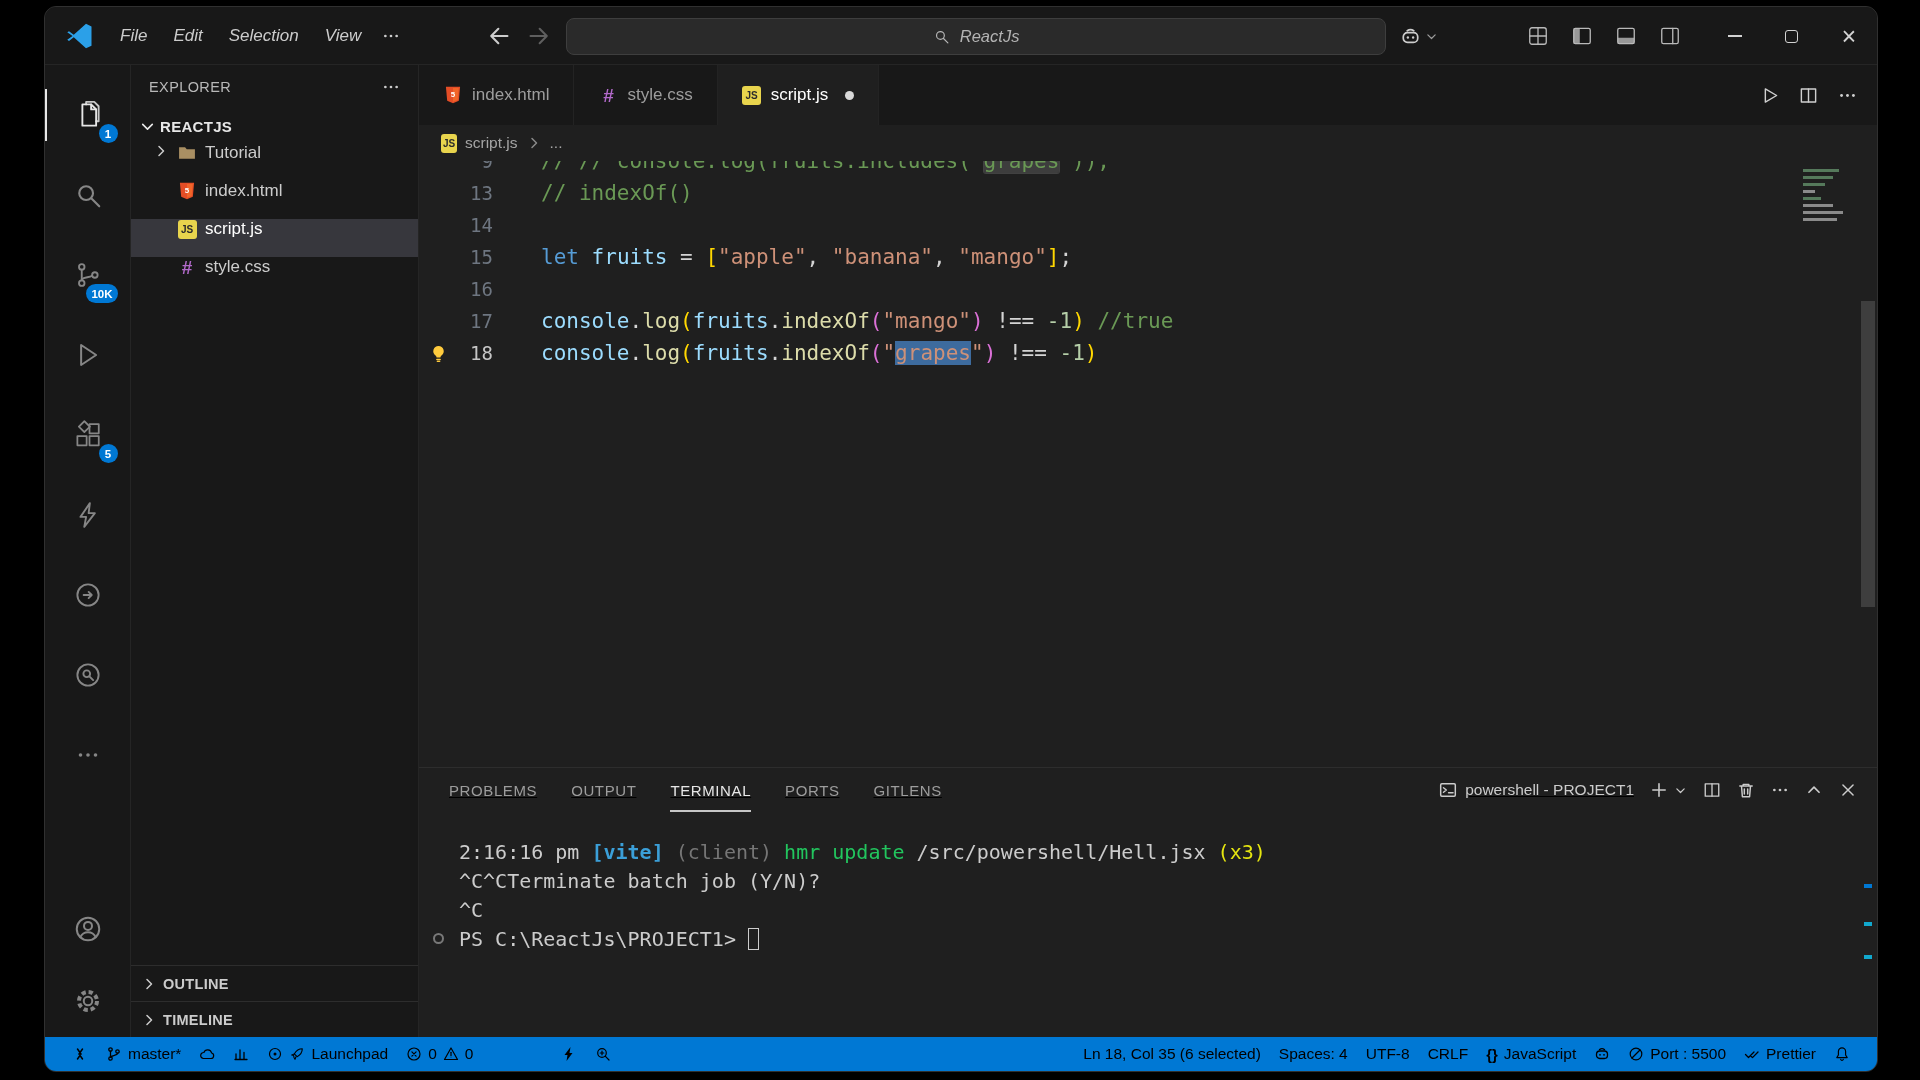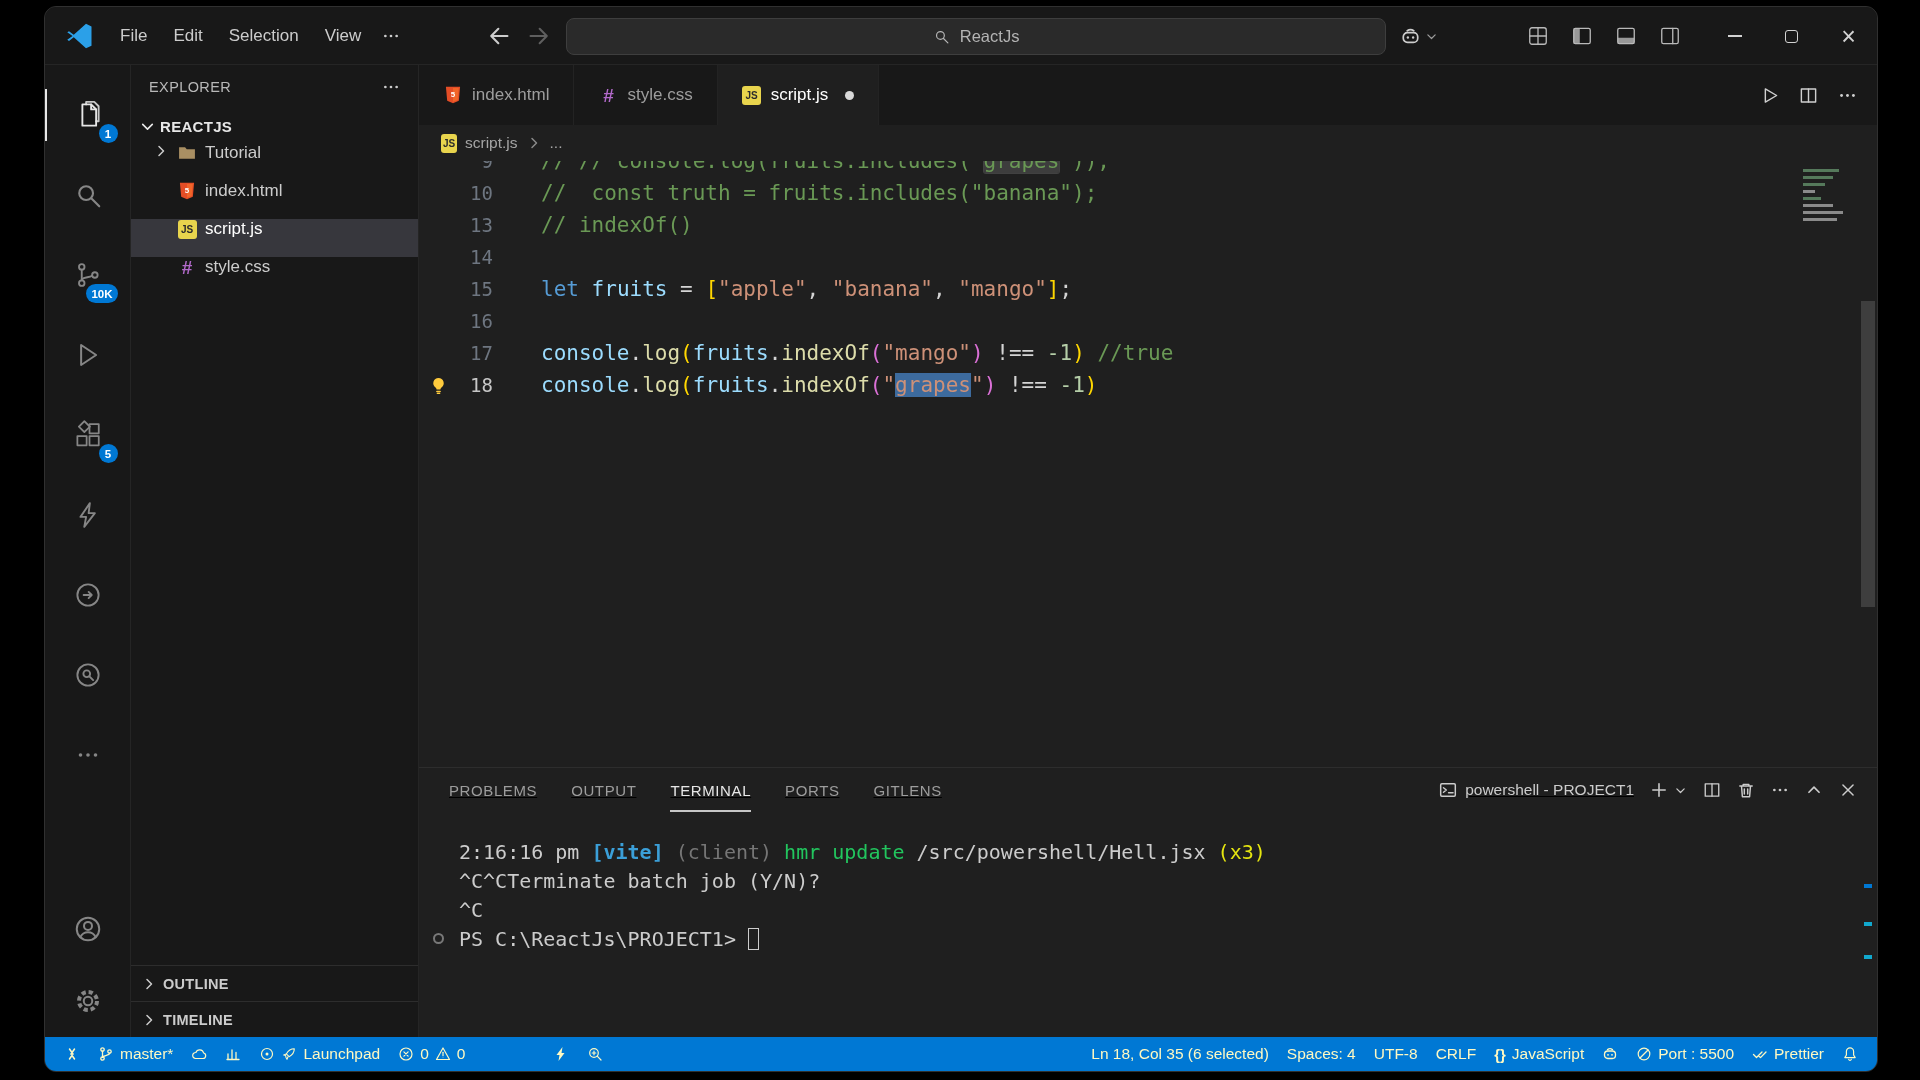--- a/index.html
+++ b/index.html
@@ -11,21 +11,21 @@
     --bracket1:#ffd700; --bracket2:#da70d6; --plain:#d4d4d4;
   }
   .window{ position:absolute; left:44px; top:6px; width:1834px; height:1066px;
     background:var(--editor-bg); border-radius:12px; overflow:hidden; display:flex; flex-direction:column;
     border:1px solid #303030; }
   .ic{ display:inline-flex; align-items:center; justify-content:center; color:inherit; }
   .ic svg{ width:100%; height:100%; display:block; }
 
   
   .titlebar{ height:58px; background:var(--titlebar-bg); display:grid; grid-template-columns:auto 1fr auto;
-    align-items:center; border-bottom:1px solid #252525; flex:none; }
+    align-items:center; border-bottom:1px solid #252525; flex:none;font-style:italic; }
   .tb-left{ display:flex; align-items:center; }
   .logo{ width:30px; height:30px; margin-left:20px; }
   .menubar{ display:flex; margin-left:12px; }
   .menu-item{ padding:7px 13px; color:#cccccc; font-size:17px; border-radius:6px; cursor:default; }
   .menu-more{ width:34px; height:30px; color:#cccccc; }
   .menu-more .ic{ width:18px; height:18px; }
   .tb-center{ display:flex; align-items:center; justify-content:center; gap:14px; }
   .nav-arrow{ width:26px; height:26px; color:#cccccc; }
   .nav-arrow.disabled{ color:#5f5f5f; }
   .search-pill{ width:820px; height:37px; background:#2a2a2a; border:1px solid #3e3e3e; border-radius:8px;
@@ -129,22 +129,22 @@
   .panel-right .act.sm{ width:13px; height:13px; margin-left:-10px; }
   .terminal{ flex:1; position:relative; padding:26px 0 0 40px; font-family:"DejaVu Sans Mono", monospace; font-size:20px; }
   .term-line{ position:relative; height:29px; line-height:29px; white-space:pre; }
   .t-fg{ color:#cccccc; } .t-blue{ color:#3b9fd8; font-weight:700; } .t-dim{ color:#767676; }
   .t-green{ color:#22c55e; } .t-yellow{ color:#e5e510; }
   .prompt-dot{ position:absolute; left:-26px; top:8px; width:11px; height:11px; border:2px solid #787878; border-radius:50%; }
   .term-cursor{ display:inline-block; width:11px; height:22px; border:1.5px solid #cccccc; vertical-align:-4px; }
   .ov-mark{ position:absolute; right:5px; width:8px; height:4px; }
 
   
-  .statusbar{ height:34px; background:var(--accent); color:#fef9c3; display:flex; align-items:center;
-    padding:0 10px; font-size:15.5px; flex:none; }
+  .statusbar{ height:34px; background:var(--accent); color:#000000; display:flex; align-items:center;
+    padding:0 18px; font-size:15.5px; flex:none; }
   .st-item{ display:flex; align-items:center; gap:6px; padding:0 9px; height:100%; white-space:nowrap; }
   .st-item .ic{ width:16px; height:16px; }
   .st-spacer{ flex:1; }
   .braces{ font-weight:700; font-size:15px; }
 </style>
 </head>
 <body>
 
 <div class="window">
 
@@ -505,25 +505,20 @@
 
       <div class="editor">
         <div class="code-lines">
             <div class="code-row">
               <span class="glyph"></span>
               <span class="lnum">9</span>
               <span class="ltext"><span class="c-comment">// // console.log(fruits.includes("</span><span class="c-comment occurrence">grapes</span><span class="c-comment">"));</span></span>
             </div>
             <div class="code-row">
               <span class="glyph"></span>
-              <span class="lnum">10</span>
-              <span class="ltext"><span class="c-comment">//  const truth = fruits.includes("banana");</span></span>
-            </div>
-            <div class="code-row">
-              <span class="glyph"></span>
               <span class="lnum">13</span>
               <span class="ltext"><span class="c-comment">// indexOf()</span></span>
             </div>
             <div class="code-row">
               <span class="glyph"></span>
               <span class="lnum">14</span>
               <span class="ltext"></span>
             </div>
             <div class="code-row">
               <span class="glyph"></span>

